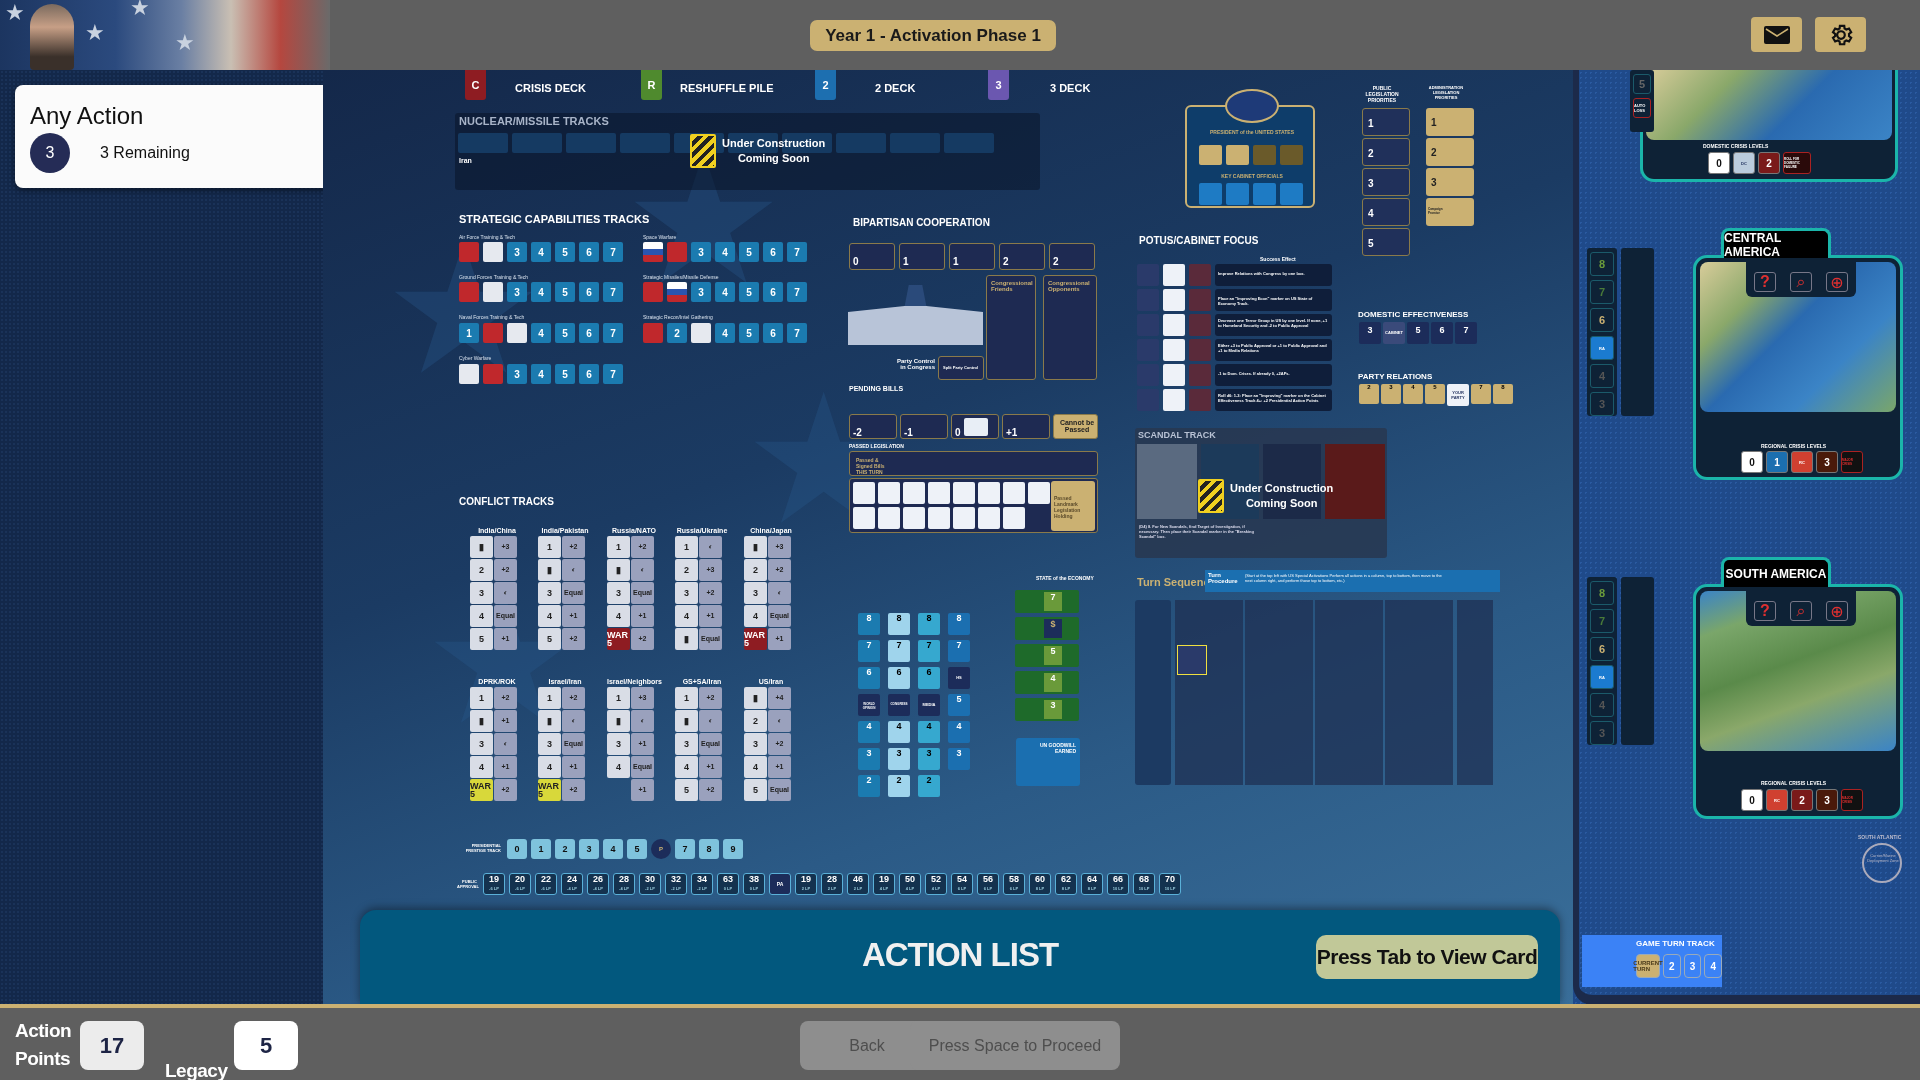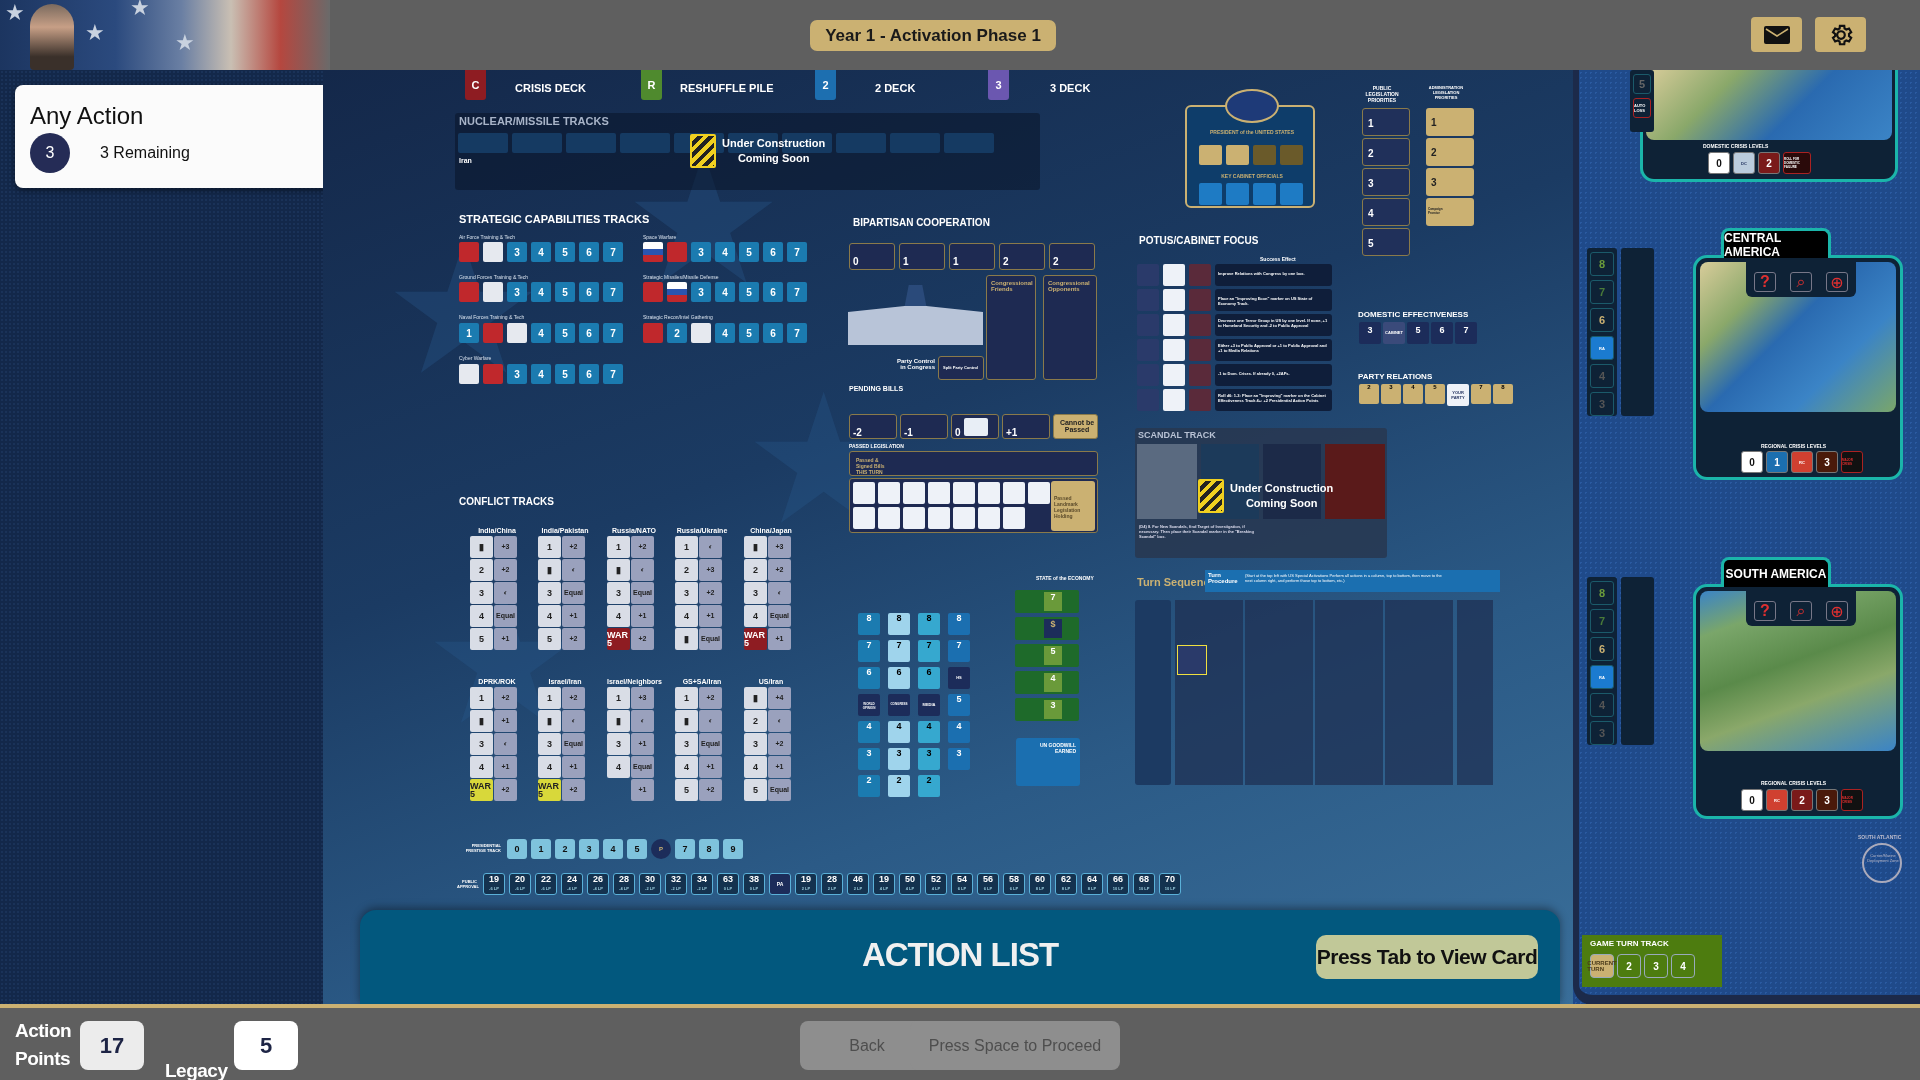--- a/index.html
+++ b/index.html
@@ -57,21 +57,21 @@
 .box{position:absolute;border:1px solid #8a7a4a;border-radius:3px;background:#1e2a52;}
 .navy{background:#20305a;}
 .gold{background:#cbb172;}
 .region{position:absolute;border:3px solid #1bb5aa;border-radius:14px;background:#0e2236;}
 .region .name{position:absolute;top:-30px;left:25px;width:110px;height:30px;background:#000000;border:3px solid #1bb5aa;border-bottom:none;color:#fff;font-size:12px;font-weight:bold;display:flex;align-items:center;justify-content:center;border-radius:8px 8px 0 0;}
 .region .map{position:absolute;left:4px;top:4px;right:4px;height:150px;background:linear-gradient(135deg,#d8cc9a 0%,#8aa86a 25%,#2a6ab0 45%,#3b84c6 70%,#7aa66a 100%);border-radius:8px;}
 .crisis{position:absolute;display:flex;gap:3px;}
 .crisis .c{width:22px;height:22px;border-radius:3px;border:1px solid #777;font-size:10px;font-weight:bold;display:flex;align-items:center;justify-content:center;color:#fff;}
 .side{position:absolute;background:#0e2236;border-radius:3px;}
 .side .c{width:24px;height:24px;margin:4px auto;border:1px solid #1b5a6a;border-radius:3px;font-size:11px;display:flex;align-items:center;justify-content:center;font-weight:bold;}
-.turn{position:absolute;left:1582px;top:935px;width:140px;height:52px;background:#4d7c0f;}
+.turn{position:absolute;left:1582px;top:935px;width:140px;height:52px;background:#3b82f6;padding-left:46px;}
 .turn .h{color:#fff;font-size:8px;font-weight:bold;margin:4px 0 0 8px;}
 .turn .row{display:flex;gap:3px;margin:6px 0 0 8px;}
 .turn .c{width:24px;height:24px;border:1px solid #9ab;border-radius:4px;color:#fff;font-size:10px;font-weight:bold;display:flex;align-items:center;justify-content:center;}
 .turn .c.cur{background:#cbb172;color:#4a3a1a;font-size:6px;}
 .ts{position:absolute;left:1135px;top:570px;width:365px;height:215px;}
 .scandal{position:absolute;left:1135px;top:428px;width:252px;height:130px;background:rgba(40,55,80,.85);border-radius:3px;}
 </style>
 </head>
 <body>
 

